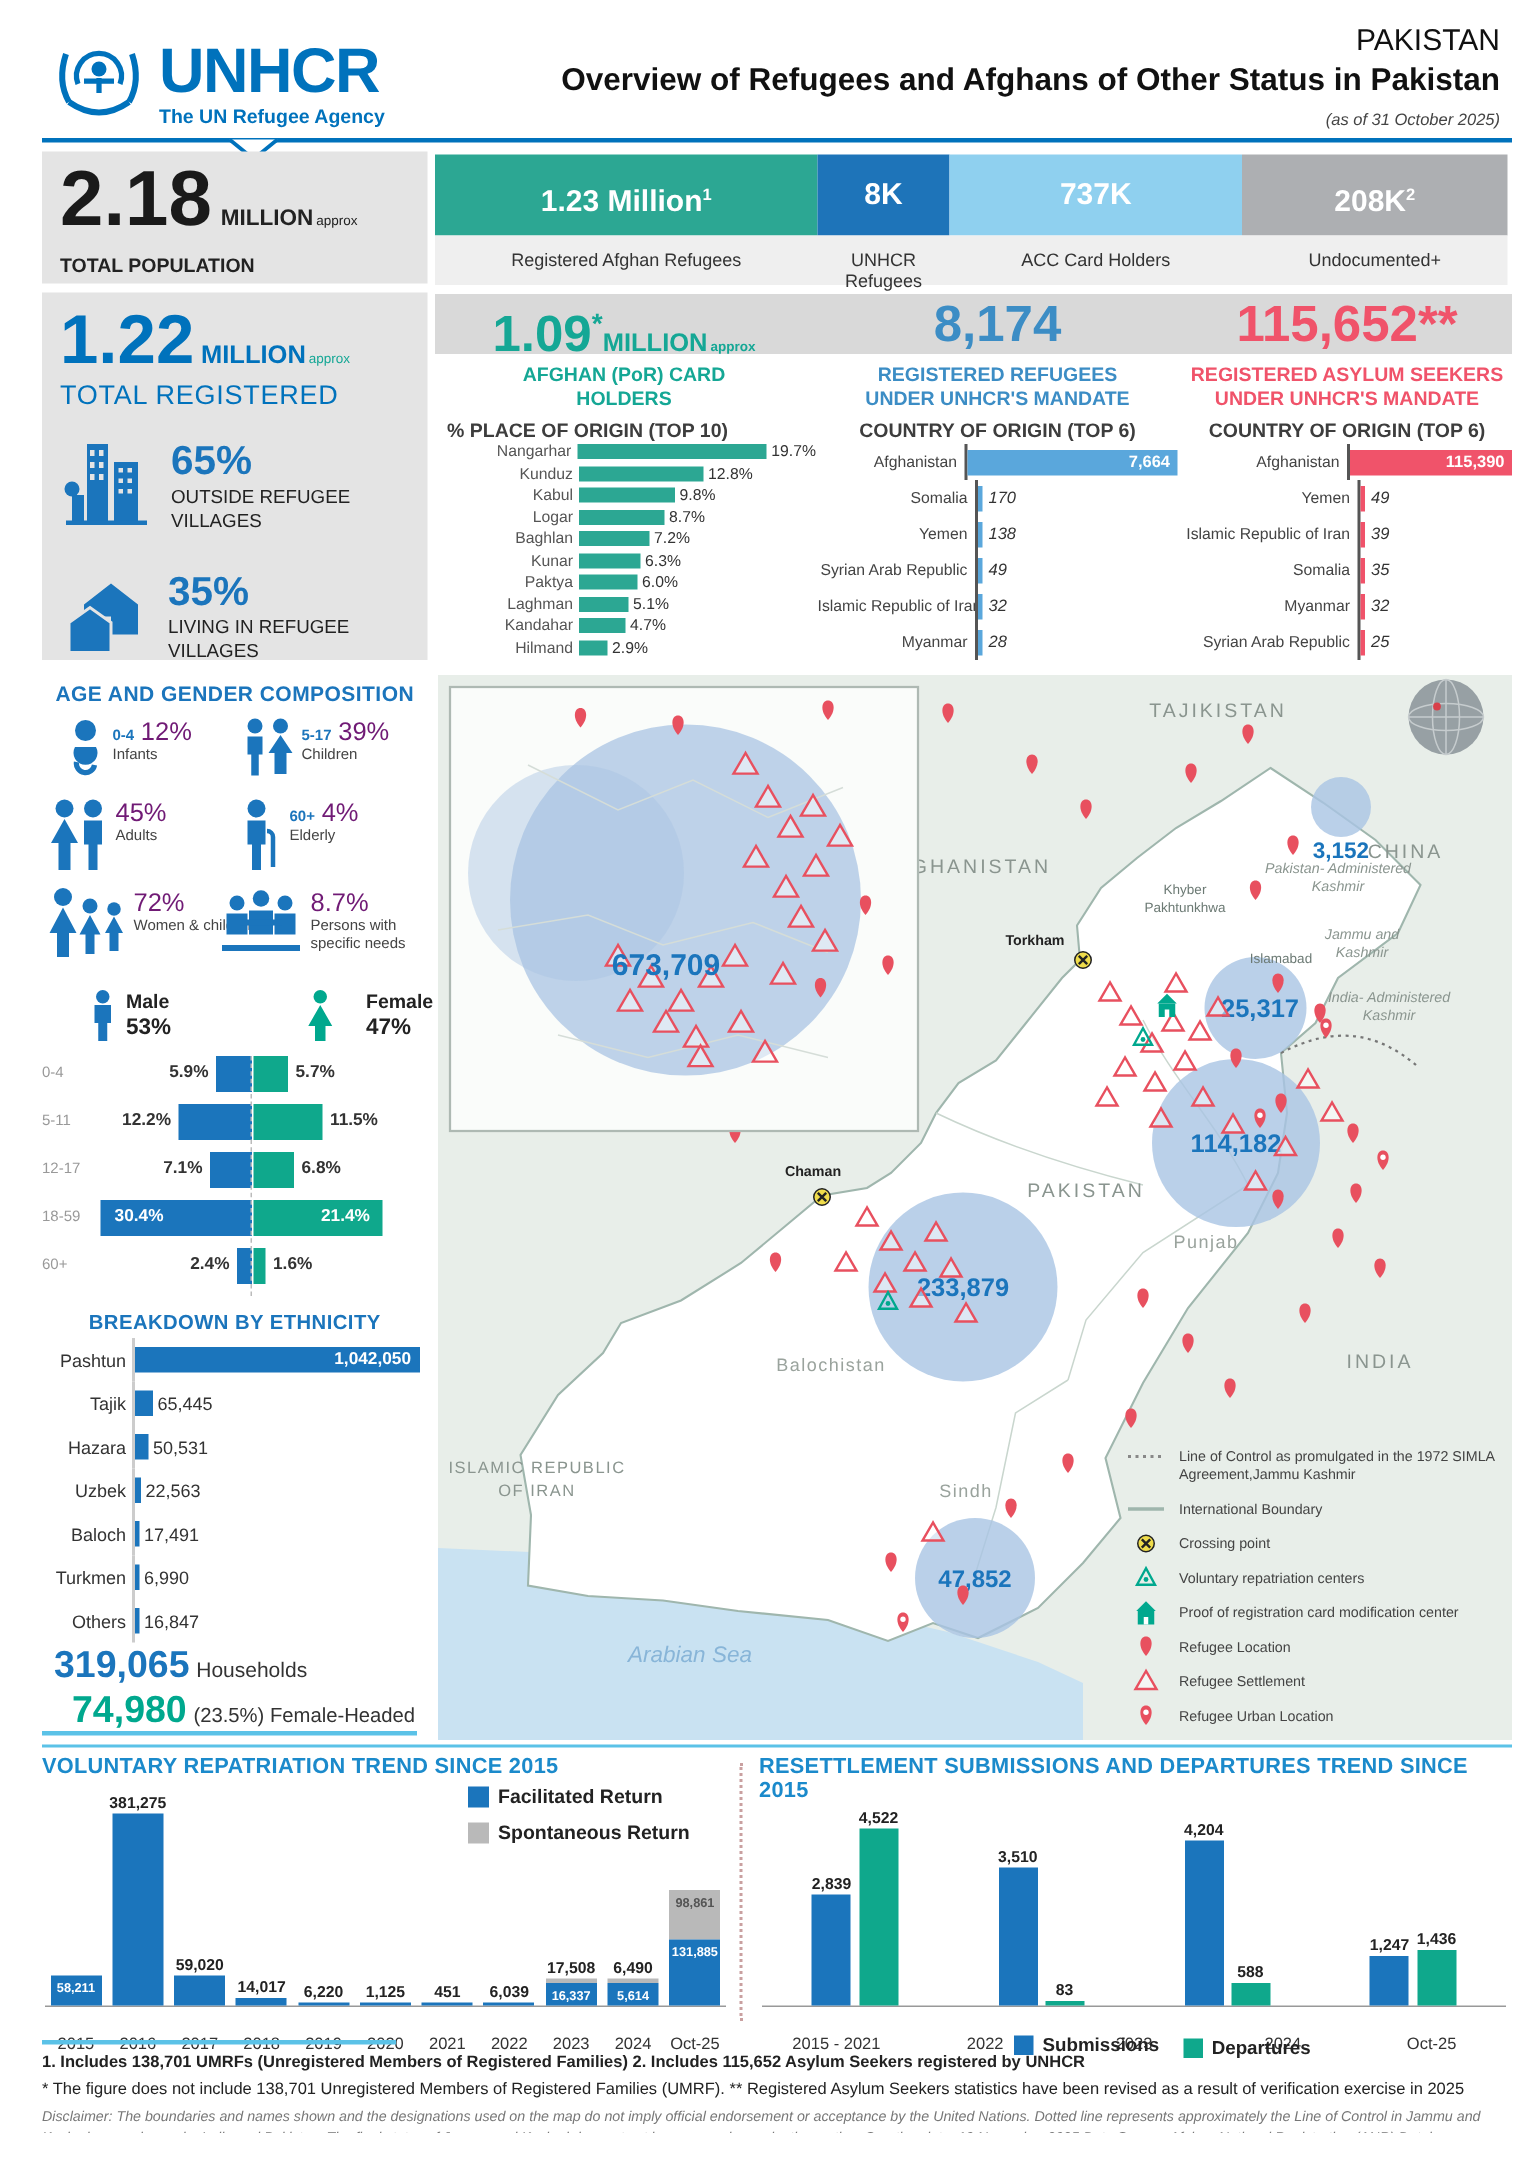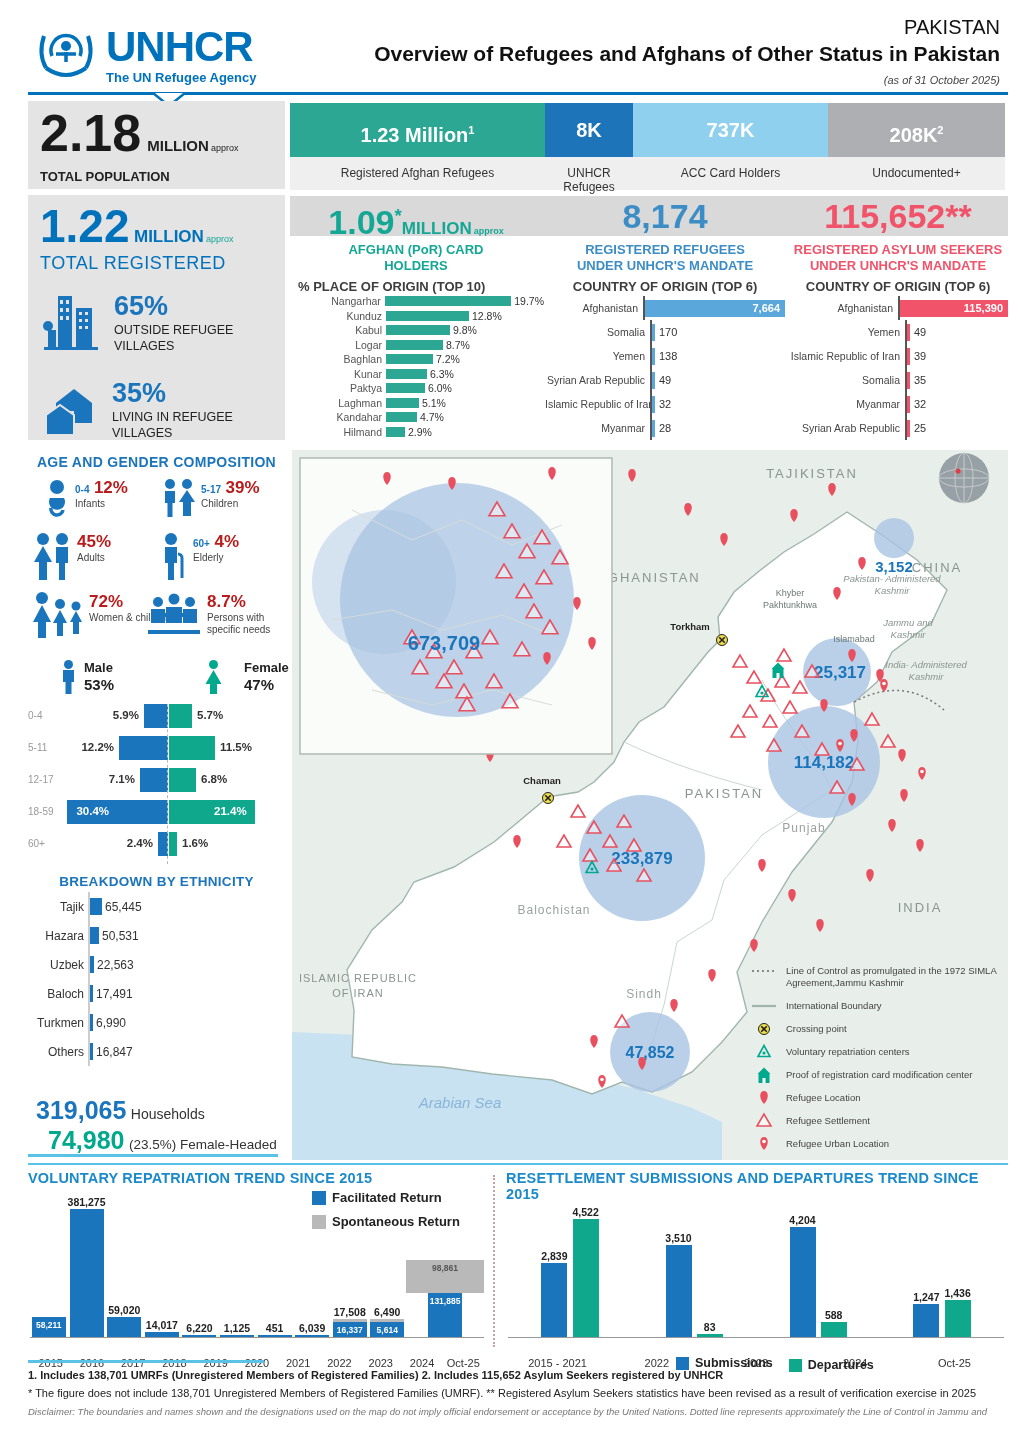--- a/index.html
+++ b/index.html
@@ -40,26 +40,26 @@
   .por-row{display:flex;align-items:center;height:14.5px;}
   .por-name{width:88px;text-align:right;font-size:10.5px;color:#555;padding-right:4px;white-space:nowrap;}
   .por-bar{height:10px;background:#2CA793;}
   .por-val{font-size:10.5px;color:#333;margin-left:3px;}
   
   .or-row{display:flex;align-items:center;height:24px;position:relative;}
   .or-name{text-align:right;font-size:10.5px;color:#444;padding-right:5px;white-space:nowrap;}
   .or-zone{border-left:2px solid #555;height:24px;display:flex;align-items:center;}
   .or-bar{height:17px;position:relative;}
   .or-in{position:absolute;right:5px;top:2px;color:#fff;font-size:11px;font-weight:bold;}
-  .or-out{font-size:11px;color:#333;margin-left:4px;}
+  .or-out{font-size:11px;color:#333;margin-left:4px;font-style:italic;}
   
   .sec-title{font-weight:bold;font-size:14px;color:#1B75BC;text-align:center;letter-spacing:.3px;}
   .ag-item{position:absolute;display:flex;gap:5px;align-items:flex-start;}
   .ag-age{font-size:10px;font-weight:bold;color:#1B75BC;}
-  .ag-pct{font-size:17px;font-weight:bold;color:#b91c1c;}
+  .ag-pct{font-size:17px;font-weight:normal;color:#701a75;}
   .ag-lbl{font-size:10px;color:#444;line-height:1.2;max-width:82px;}
   .icon-blue{fill:#1B75BC;}
   .icon-teal{fill:#00A88E;}
   
   .pyr-head{font-size:13px;font-weight:bold;color:#222;line-height:1.2;}
   .pyr-pct{font-size:15px;font-weight:bold;color:#222;}
   .pyr-row{position:relative;height:24px;margin-bottom:8px;}
   .pyr-band{position:absolute;left:0;top:6px;width:36px;font-size:10px;color:#999;}
   .pyr-bar-m{position:absolute;top:0;height:24px;background:#1B75BC;}
   .pyr-bar-f{position:absolute;top:0;height:24px;background:#0FA88C;}
@@ -505,20 +505,28 @@
           <div class="pyr-bar-f" style="left: 141px; width: 8px;"></div>
           <span class="pyr-val" style="right: 132px;">2.4%</span>
           <span class="pyr-val" style="left: 154px;">1.6%</span>
         </div>
       </div>
     <div style="position:absolute;left:139px;top:46px;height:160px;border-left:1px dashed #bbb;"></div>
   </div>
 
   <div class="abs sec-title" style="left:28px;top:874px;width:257px;font-size:13.5px;">BREAKDOWN BY ETHNICITY</div>
   <div class="abs" id="eth-chart" style="left:28px;top:892px;width:257px;">
+      <div class="eth-row">
+        <span class="eth-name">Pashtun</span>
+        <div class="eth-zone">
+          <div class="eth-bar" style="width: 190px;">
+            <span class="eth-in">1,042,050</span>
+          </div>
+        </div>
+      </div>
       <div class="eth-row">
         <span class="eth-name">Tajik</span>
         <div class="eth-zone">
           <div class="eth-bar" style="width: 12px;"></div>
           <span class="eth-out">65,445</span>
         </div>
       </div>
       <div class="eth-row">
         <span class="eth-name">Hazara</span>
         <div class="eth-zone">
@@ -829,21 +837,21 @@
           </div>
         </div>
         <div class="vr-slot">
           <div class="vr-top">6,490</div>
           <div class="vr-gray" style="height: 3px;"></div>
           <div class="vr-blue" style="height: 15px;">
             <div class="vr-in">5,614</div>
           </div>
         </div>
         <div class="vr-slot">
-          <div class="vr-gray" style="height: 33px; padding-left: 44px;">
+          <div class="vr-gray" style="height: 33px;">
             <div class="vr-in vr-ing">98,861</div>
           </div>
           <div class="vr-blue" style="height: 44px;">
             <div class="vr-in">131,885</div>
           </div>
         </div>
       </div>
     <div id="vr-x" class="x-row" style="position:absolute;left:2px;top:169px;width:454px;">
         <div class="x-lbl">2015</div>
         <div class="x-lbl">2016</div>

